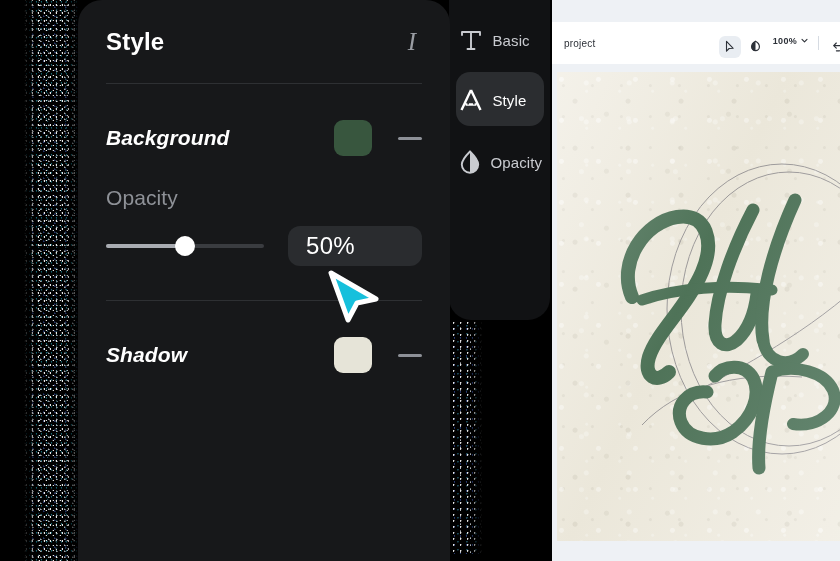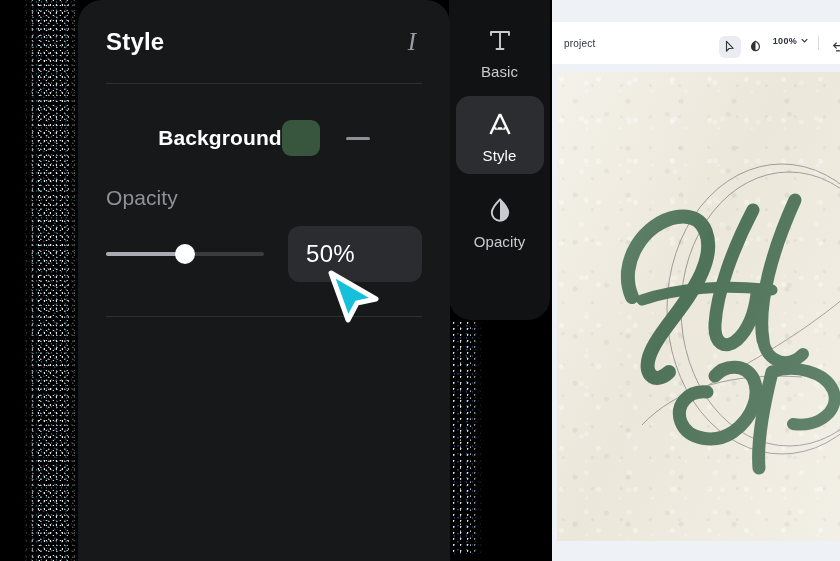--- a/index.html
+++ b/index.html
@@ -110,21 +110,21 @@
     width: 101px; height: 320px;
     background: #111214;
     border-radius: 0 0 22px 22px;
     z-index: 6;
   }
   .tab {
     width: 88px;
     margin: 0 auto;
     padding: 12px 0 10px;
     border-radius: 14px;
-    display: flex; flex-direction: column;
+    display: flex; flex-direction: row;
     align-items: center; gap: 7px;
   }
   .tab.selected { background: #2b2d30; }
   #tab-basic  { margin-top: 12px; }
   #tab-style  { margin-top: 6px; }
   #tab-opacity{ margin-top: 8px; }
   .tab-label {
     font-size: 15px;
     color: #c9cbd0;
     letter-spacing: .1px;
@@ -160,22 +160,23 @@
     padding-right: 6px;
   }
   .divider {
     height: 1px;
     background: #2e3033;
     margin-top: 27px;
   }
 
   .row-color {
     display: flex; align-items: center;
-    justify-content: center;
+    justify-content: space-between;
     margin-top: 36px;
+    font-style: italic;
   }
   .row-color-label {
     font-size: 21px; font-weight: 700;
     color: #ffffff; letter-spacing: .1px;
   }
   .row-color-right { display: flex; align-items: center; gap: 26px; }
   .swatch {
     width: 38px; height: 36px;
     border-radius: 9px;
   }
@@ -208,21 +209,21 @@
     background: #a9acb2;
   }
   .slider .thumb {
     position: absolute; top: 0;
     width: 20px; height: 20px;
     border-radius: 50%;
     background: #ffffff;
     transform: translateX(-50%);
   }
   .value-box {
-    width: 144px; height: 56px;
+    width: 144px; height: 40px;
     background: #2a2c2f;
     border-radius: 12px;
     display: flex; align-items: center;
     padding-left: 18px;
     font-size: 24px;
     color: #ffffff;
     letter-spacing: .3px;
   }
   #opacity-group { margin-top: 30px; }
   #radius-group  { margin-top: 26px; }
@@ -400,20 +401,27 @@
           <span class="track-fill" style="width: 50%;"></span>
           <span class="thumb" style="left: 50%;"></span>
         </span>
         <span class="value-box">50%</span>
       </div>
     </div>
 
 
     <div class="divider" id="divider-lower"></div>
 
+    <div class="row-color" id="shadow-row">
+      <span class="row-color-label">Shadow</span>
+      <span class="row-color-right">
+        <span class="swatch" id="shadow-swatch" style="background: rgb(230, 228, 216);"></span>
+        <span class="minus"></span>
+      </span>
+    </div>
   </div>
 
   <div class="noise" id="noise-left"></div>
   <div class="noise" id="noise-right"></div>
 
   <div id="cursor">
     <svg width="62" height="62" viewBox="0 0 62 62">
       <path d="M5 5 L50 31 L31 35 L22 52 Z" fill="#16c0dc" stroke="#ffffff" stroke-width="5" stroke-linejoin="round"></path>
     </svg>
   </div>

